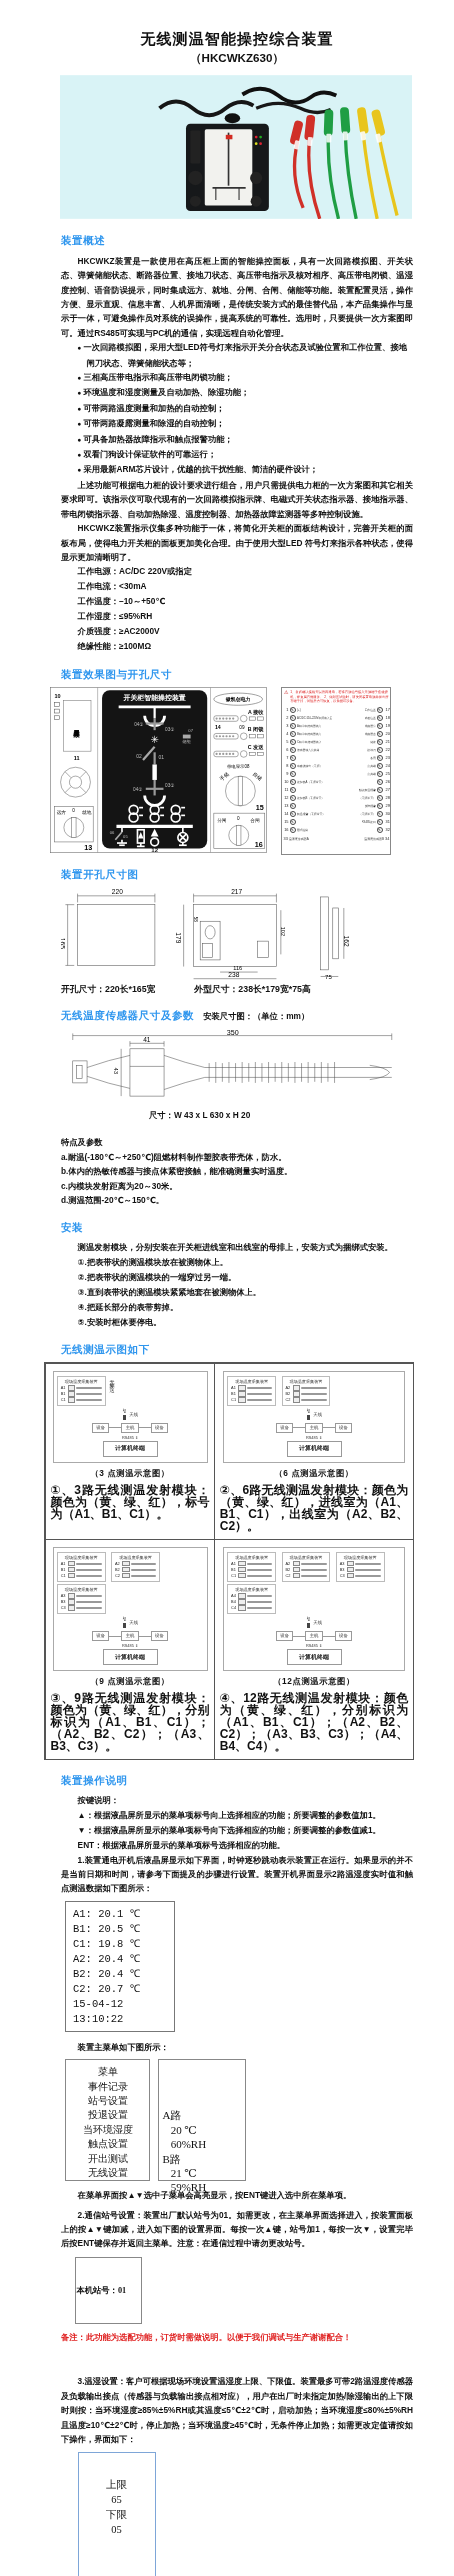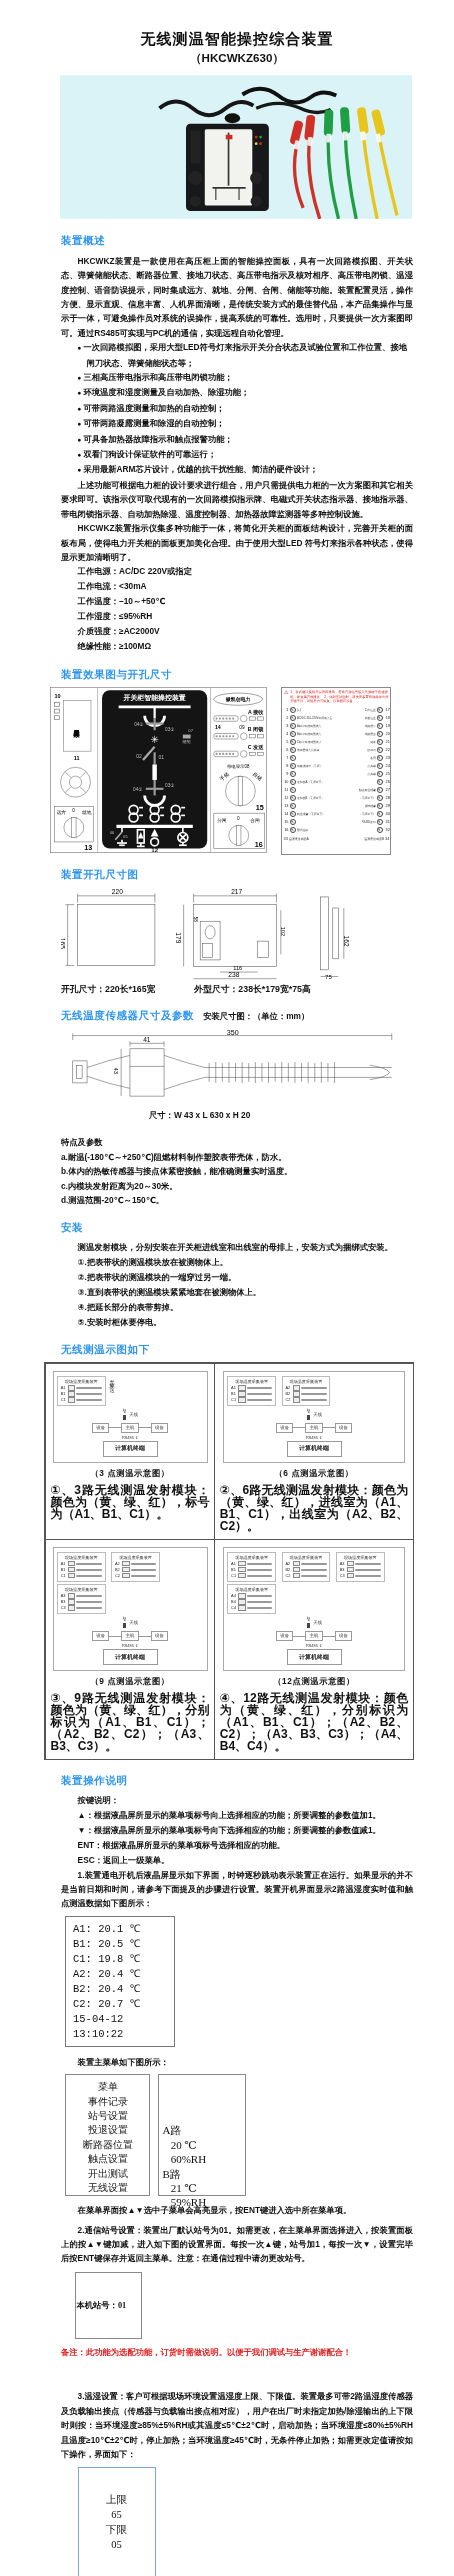--- a/index.html
+++ b/index.html
@@ -963,21 +963,20 @@
   </div>
 
   
   <h2 class="sec">装置操作说明</h2>
   <p class="body" style="padding-left:16.6px;font-weight:700">按键说明：</p>
   <ul class="plain keys">
 
   <li>▲：根据液晶屏所显示的菜单项标号向上选择相应的功能；所要调整的参数值加1。</li>
       <li>▼：根据液晶屏所显示的菜单项标号向下选择相应的功能；所要调整的参数值减1。</li>
       <li>ENT：根据液晶屏所显示的菜单项标号选择相应的功能。</li>
-      <li>ESC：返回上一级菜单。</li>
     </ul>
   <p class="body indent">1.装置通电开机后液晶屏显示如下界面，时钟逐秒跳动表示装置正在运行。如果显示的并不是当前日期和时间，请参考下面提及的步骤进行设置。装置开机界面显示2路温湿度实时值和触点测温数据如下图所示：</p>
 
   <div class="lcdbox">
 
   <div>A1: 20.1 ℃</div>
       <div>B1: 20.5 ℃</div>
       <div>C1: 19.8 ℃</div>
       <div>A2: 20.4 ℃</div>
       <div>B2: 20.4 ℃</div>
@@ -987,21 +986,21 @@
     </div>
 
   <p class="body" style="margin-top:7.7px;padding-left:16.6px">装置主菜单如下图所示：</p>
   <div class="menurow">
     <div class="menubox">
 
     <div>菜单</div>
         <div>事件记录</div>
         <div>站号设置</div>
         <div>投退设置</div>
-        <div>断路器位置</div>
+        <div>当环境湿度</div>
         <div>触点设置</div>
         <div>开出测试</div>
         <div>无线设置</div>
       </div>
     <div class="menubox rt">
       
     <div>A路</div><div>   20 ℃</div><div>   60%RH</div><div>B路</div><div>   21 ℃</div><div>   59%RH</div></div>
   </div>
   <p class="body" style="margin-top:6.6px;padding-left:16.6px">在菜单界面按▲▼选中子菜单会高亮显示，按ENT键进入选中所在菜单项。</p>
 

